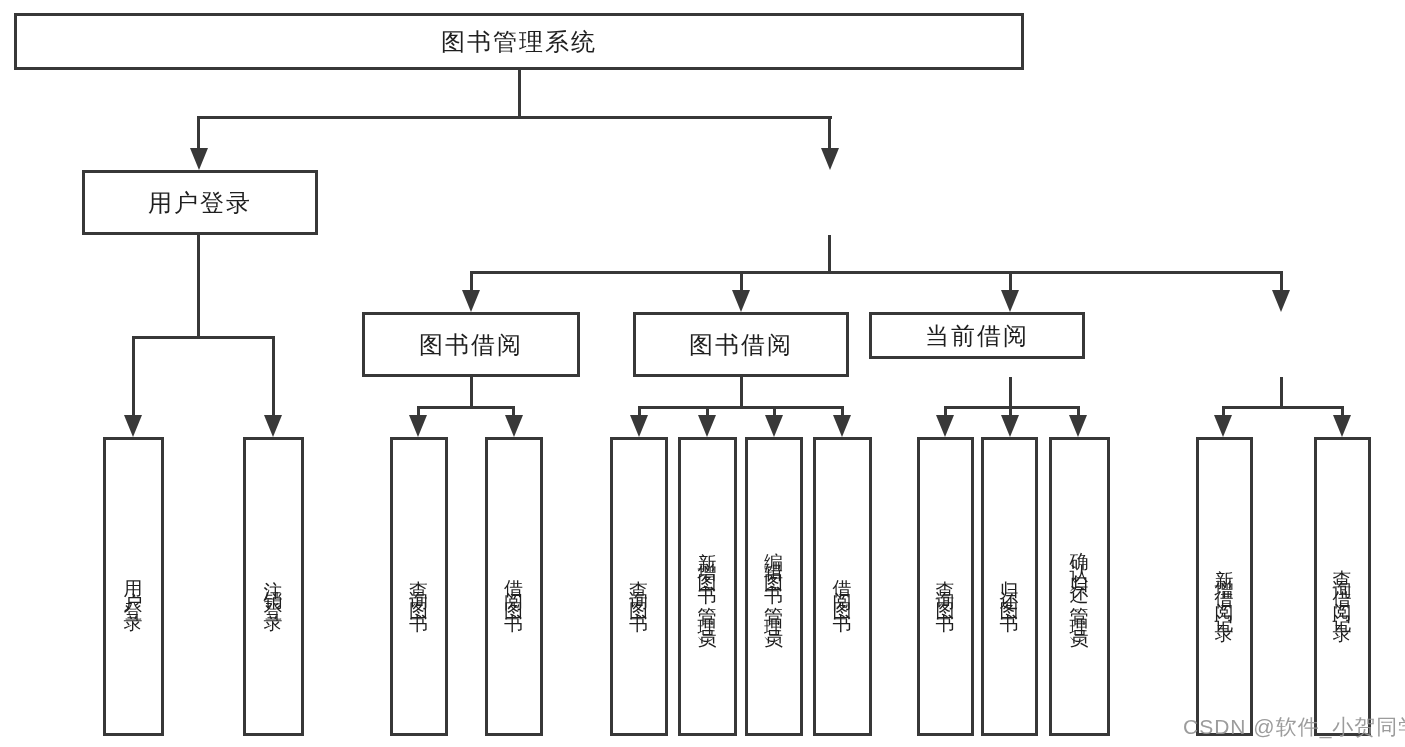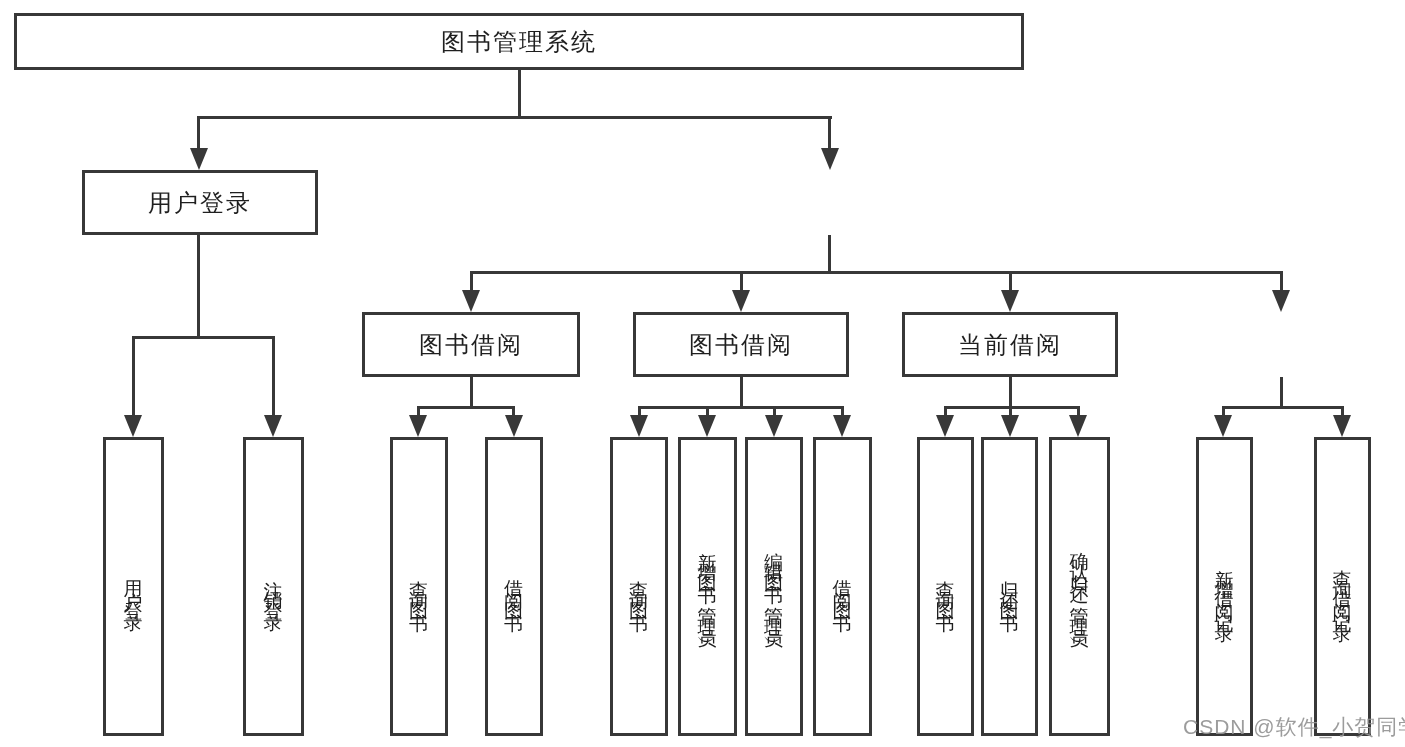--- a/index.html
+++ b/index.html
@@ -95,21 +95,21 @@
   <div class="arrow" style="left:1001px; top:290px"></div>
   <div class="line" style="left:1280px; top:271px; width:3px; height:21px"></div>
   <div class="arrow" style="left:1272px; top:290px"></div>
 
   <div class="box h" style="left:362px; top:312px; width:218px; height:65px">
     <span>图书借阅</span>
   </div>
   <div class="box h" style="left:633px; top:312px; width:216px; height:65px">
     <span>图书借阅</span>
   </div>
-  <div class="box h" style="left:902px; top:312px; width:216px; height:65px">
+  <div class="box h" style="left:869px; top:312px; width:216px; height:47px">
     <span>当前借阅</span>
   </div>
 
   <div class="line" style="left:470px; top:377px; width:3px; height:32px"></div>
   <div class="line" style="left:417px; top:406px; width:98px; height:3px"></div>
   <div class="line" style="left:417px; top:406px; width:3px; height:11px"></div>
   <div class="arrow" style="left:409px; top:415px"></div>
   <div class="line" style="left:512px; top:406px; width:3px; height:11px"></div>
   <div class="arrow" style="left:505px; top:415px"></div>
 

